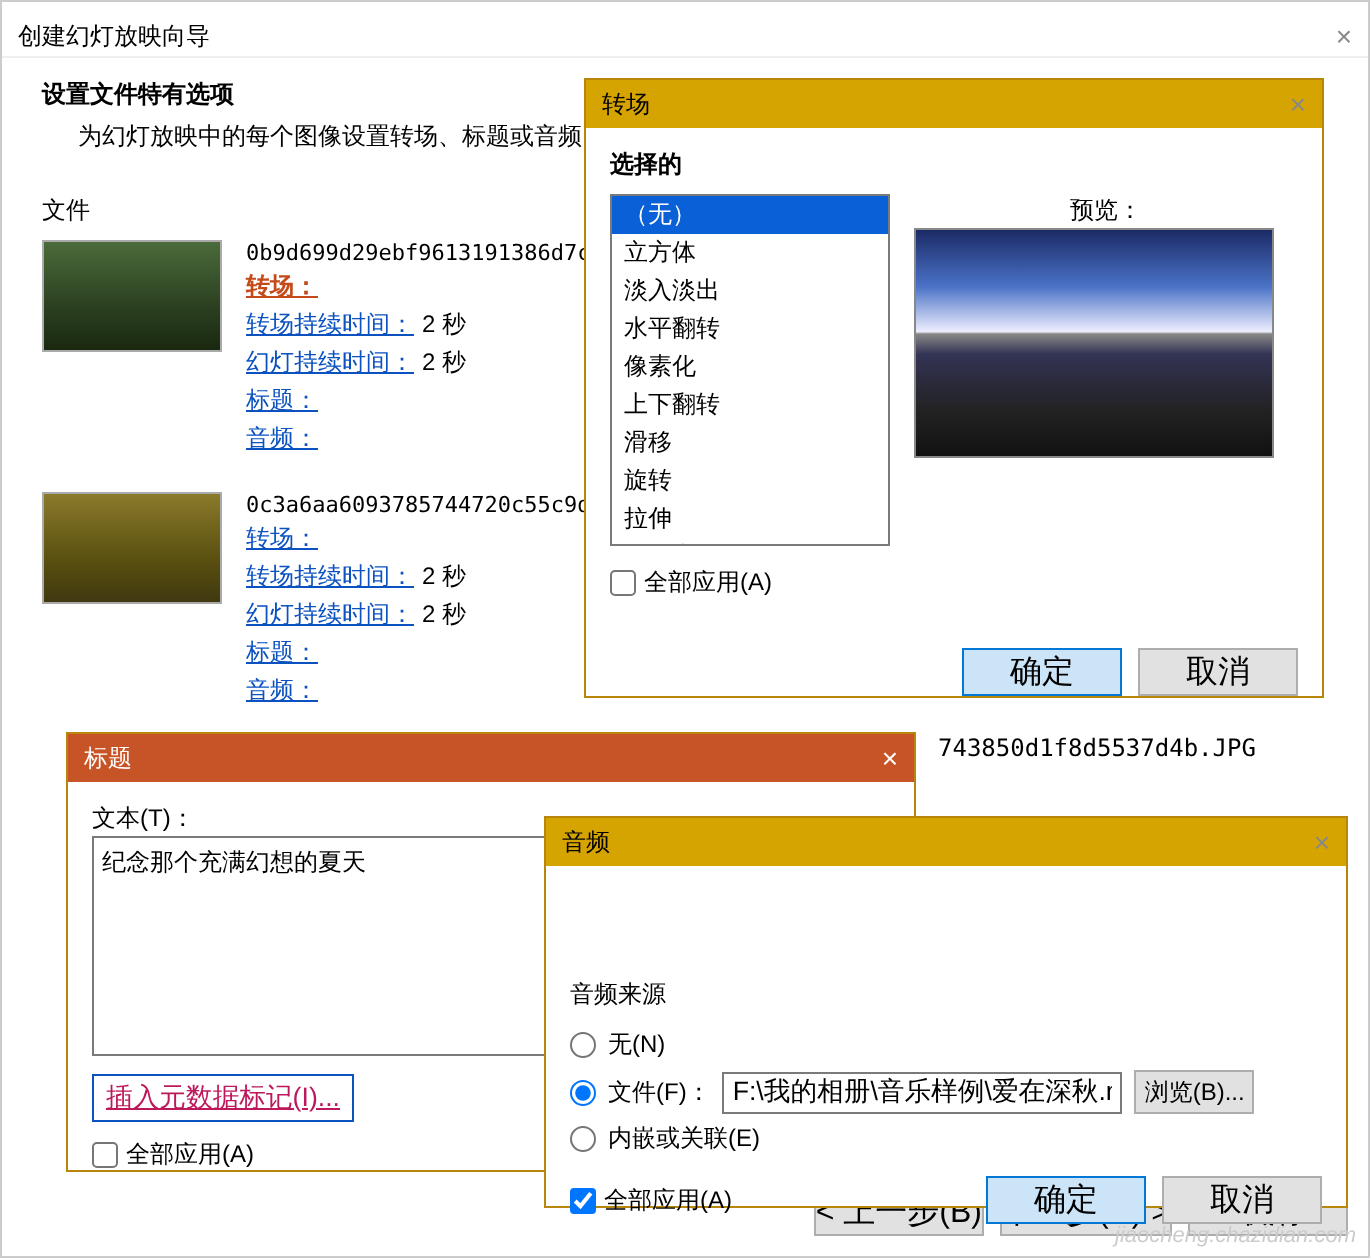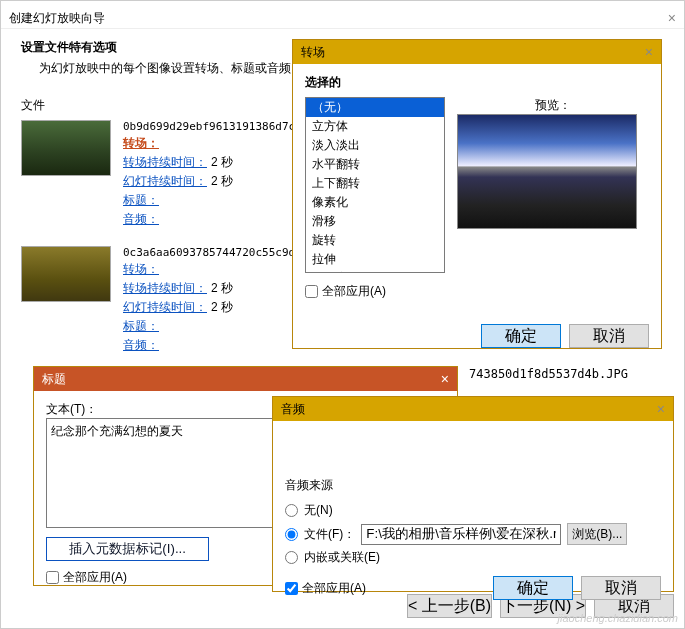--- a/index.html
+++ b/index.html
@@ -42,25 +42,25 @@
 .prev-col { flex: 1; text-align: center; }
 .prev-img { width: 180px; height: 115px; border: 1px solid #888; background: linear-gradient(#1b2a66 0%, #4a72c6 25%, #eef 45%, #888 46%, #335 55%, #222 80%, #111 100%); }
 .trans-apply { margin-top: 10px; }
 .trans-foot { display: flex; gap: 8px; justify-content: flex-end; margin-top: 24px; }
 
 
 .title-dlg { left: 33px; top: 366px; width: 425px; height: 220px; }
 .title-dlg .dlg-title { background: #c75426; color: #fff; }
 .title-body { padding: 10px 12px; }
 .title-text { width: 100%; height: 110px; border: 1px solid #7a7a7a; padding: 4px; font-size: 12px; margin-bottom: 6px; resize: none; }
-.insert-btn { border: 1px solid #0b52c0; background: #fff; padding: 2px 22px; color: #0f172a; cursor: pointer; }
+.insert-btn { border: 1px solid #0b52c0; background: #fff; padding: 2px 6px; color: #be185d; text-decoration: underline; cursor: pointer; }
 .title-apply { margin-top: 8px; }
 
 
-.audio-dlg { left: 272px; top: 396px; width: 402px; height: 196px; }
+.audio-dlg { left: 272px; top: 408px; width: 402px; height: 196px; }
 .audio-dlg .dlg-title { background: #d6a400; }
 .audio-body { padding: 24px 12px; margin-top: 32px; }
 .audio-src { margin-bottom: 8px; }
 .radio-row { display: flex; align-items: center; gap: 6px; margin: 4px 0; }
 .audio-path { width: 200px; border: 1px solid #7a7a7a; padding: 2px 4px; }
 .browse-mini { min-width: 60px; height: 22px; border: 1px solid #adadad; background: #e1e1e1; cursor: pointer; font-size: 12px; }
 .audio-foot { display: flex; gap: 8px; justify-content: flex-end; align-items: center; margin-top: 10px; }
 .chk { margin-right: 4px; }
 input[type="checkbox"], input[type="radio"] { vertical-align: middle; }
 </style>
@@ -118,22 +118,22 @@
     <span class="close-x">×</span>
   </div>
   <div class="trans-body">
     <div class="sel-label">选择的</div>
     <div class="sel-cols">
       <div class="sel-list">
         <div class="sel">（无）</div>
         <div>立方体</div>
         <div>淡入淡出</div>
         <div>水平翻转</div>
+        <div>像素化</div>
         <div>上下翻转</div>
-        <div>像素化</div>
         <div>滑移</div>
         <div>旋转</div>
         <div>拉伸</div>
         <div>百叶窗</div>
 
       </div>
       <div class="prev-col">
         <div>预览：</div>
         <div class="prev-img"></div>
       </div>

